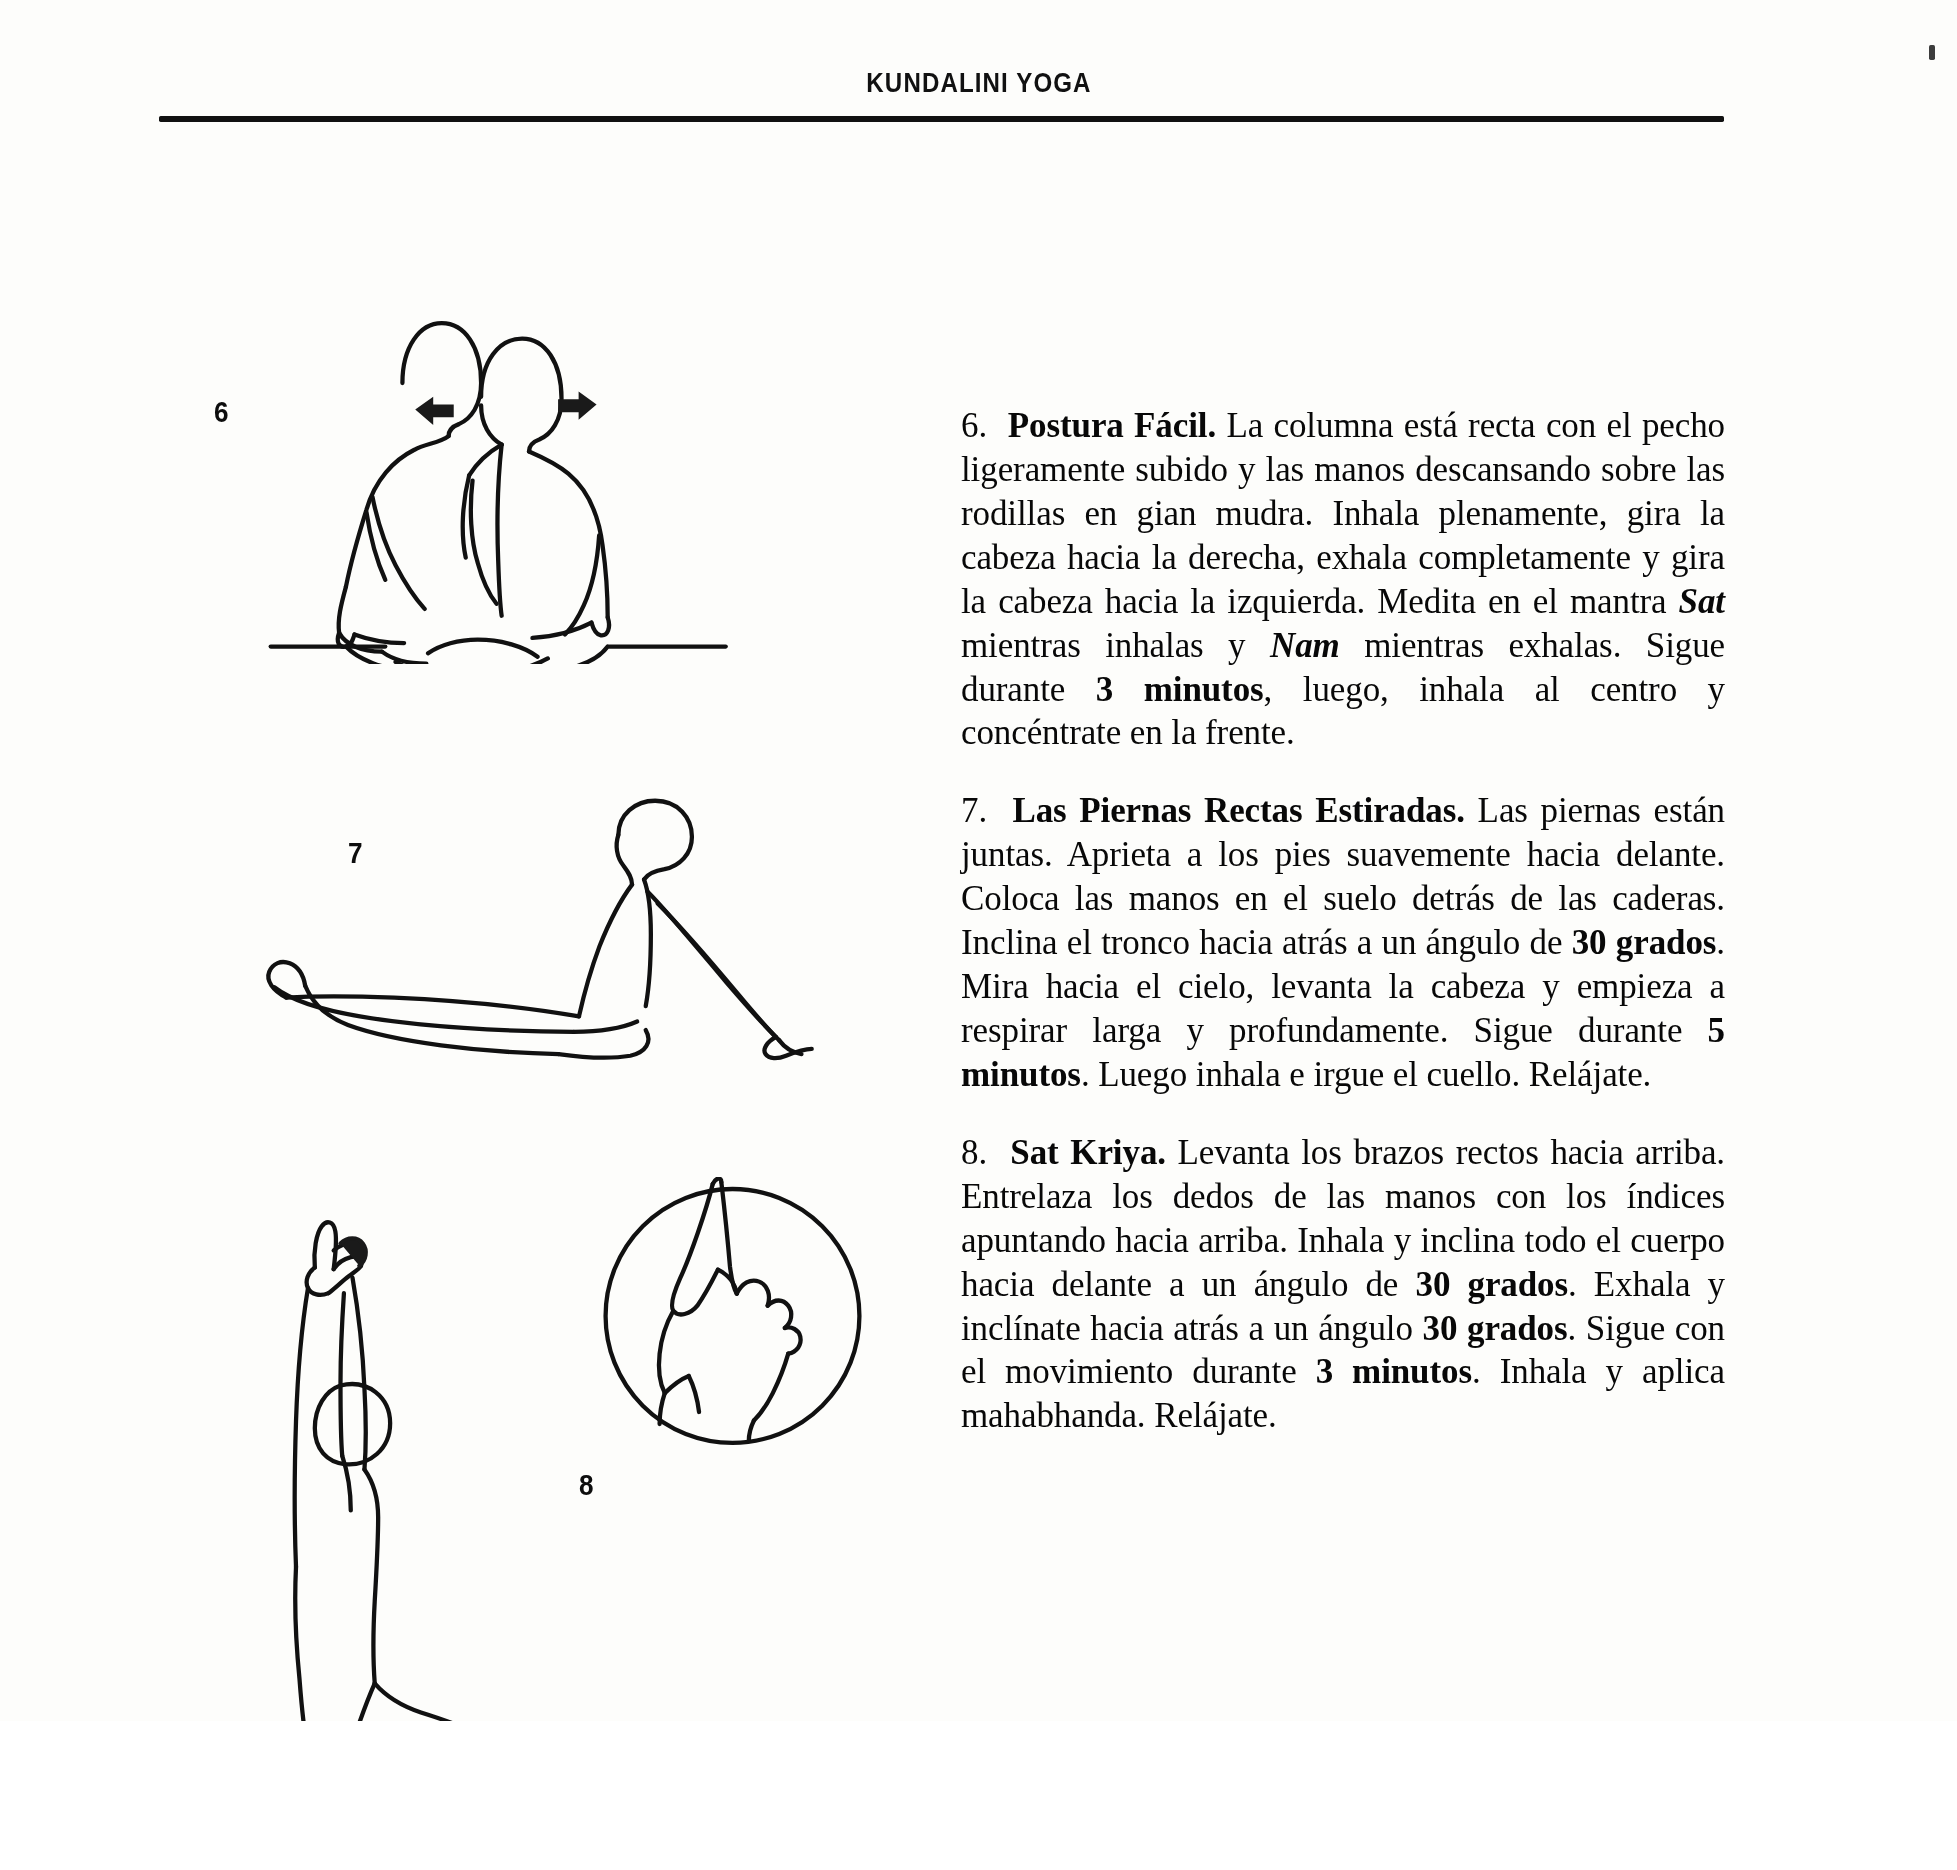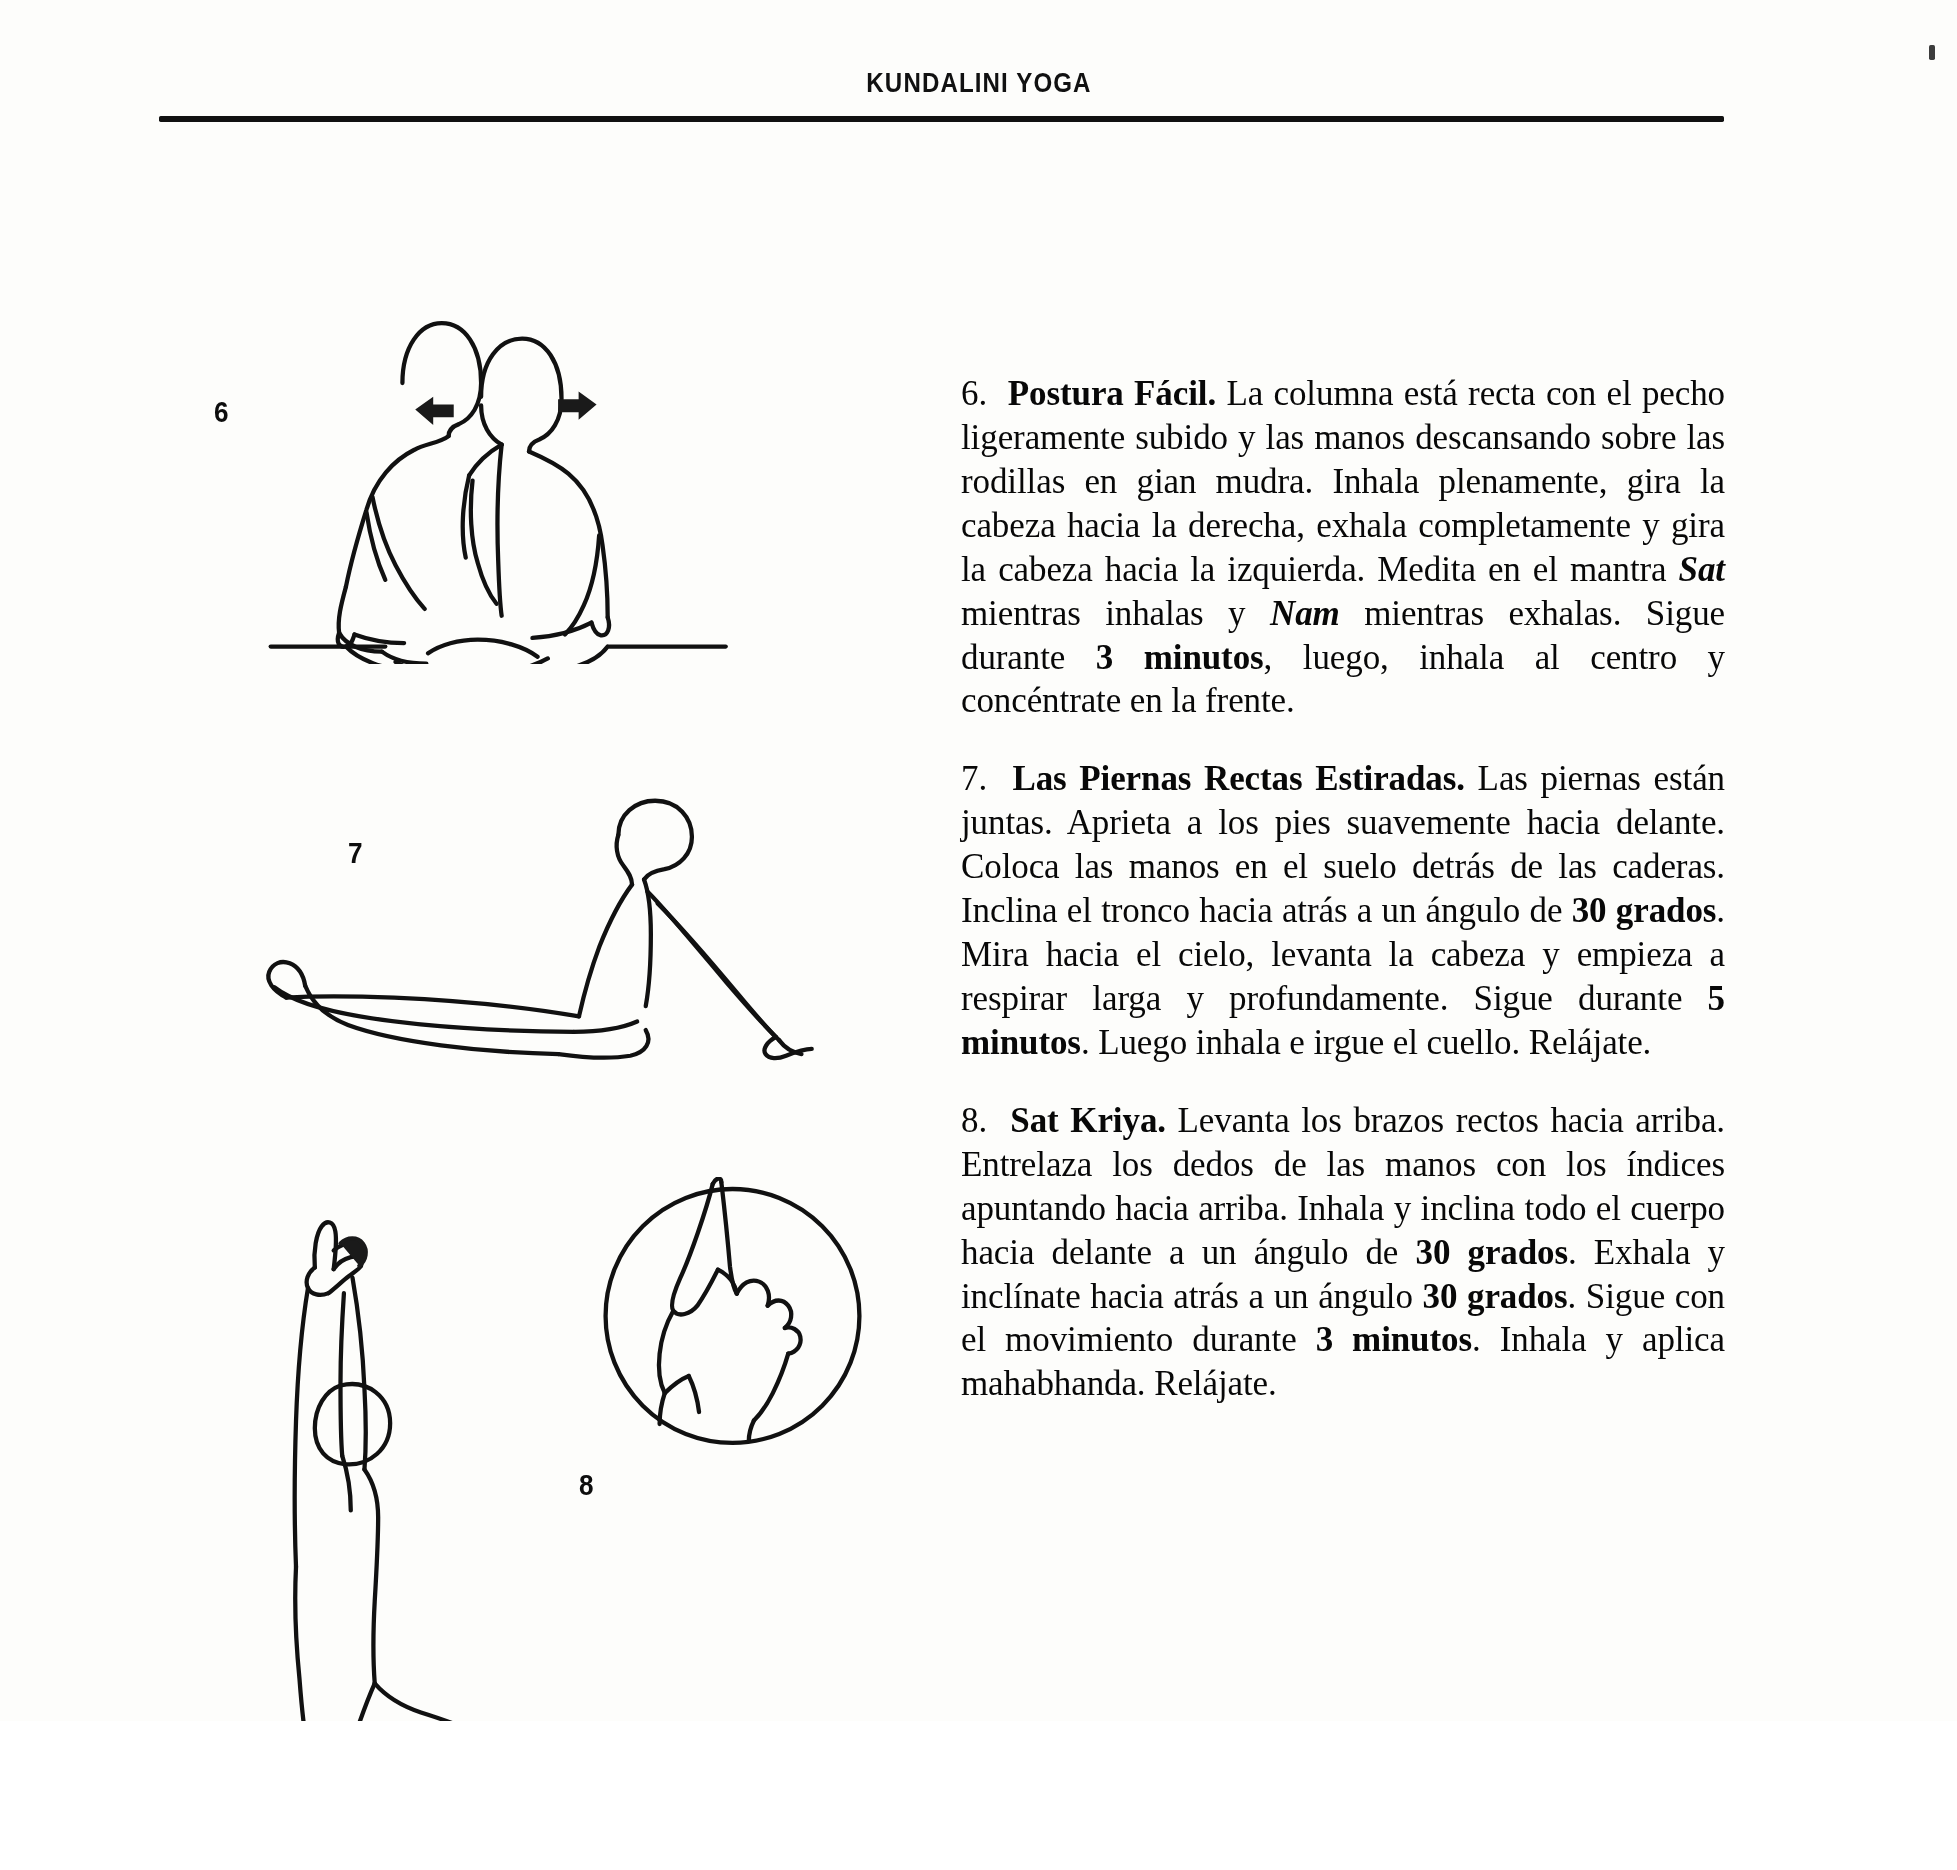--- a/index.html
+++ b/index.html
@@ -83,21 +83,21 @@
   #num6 { left: 214px; top: 396px; }
   #num7 { left: 348px; top: 837px; }
   #num8 { left: 579px; top: 1469px; }
 
   .fig svg { display: block; width: 100%; height: 100%; }
 
   
   .text-col {
     position: absolute;
     left: 961px;
-    top: 372px;
+    top: 404px;
     width: 764px;
   }
   .para {
     font-family: "Liberation Serif", serif;
     font-size: 35px;
     line-height: 1.255;
     text-align: justify;
     text-justify: inter-word;
     color: #080808;
     margin: 0 0 34px 0;

